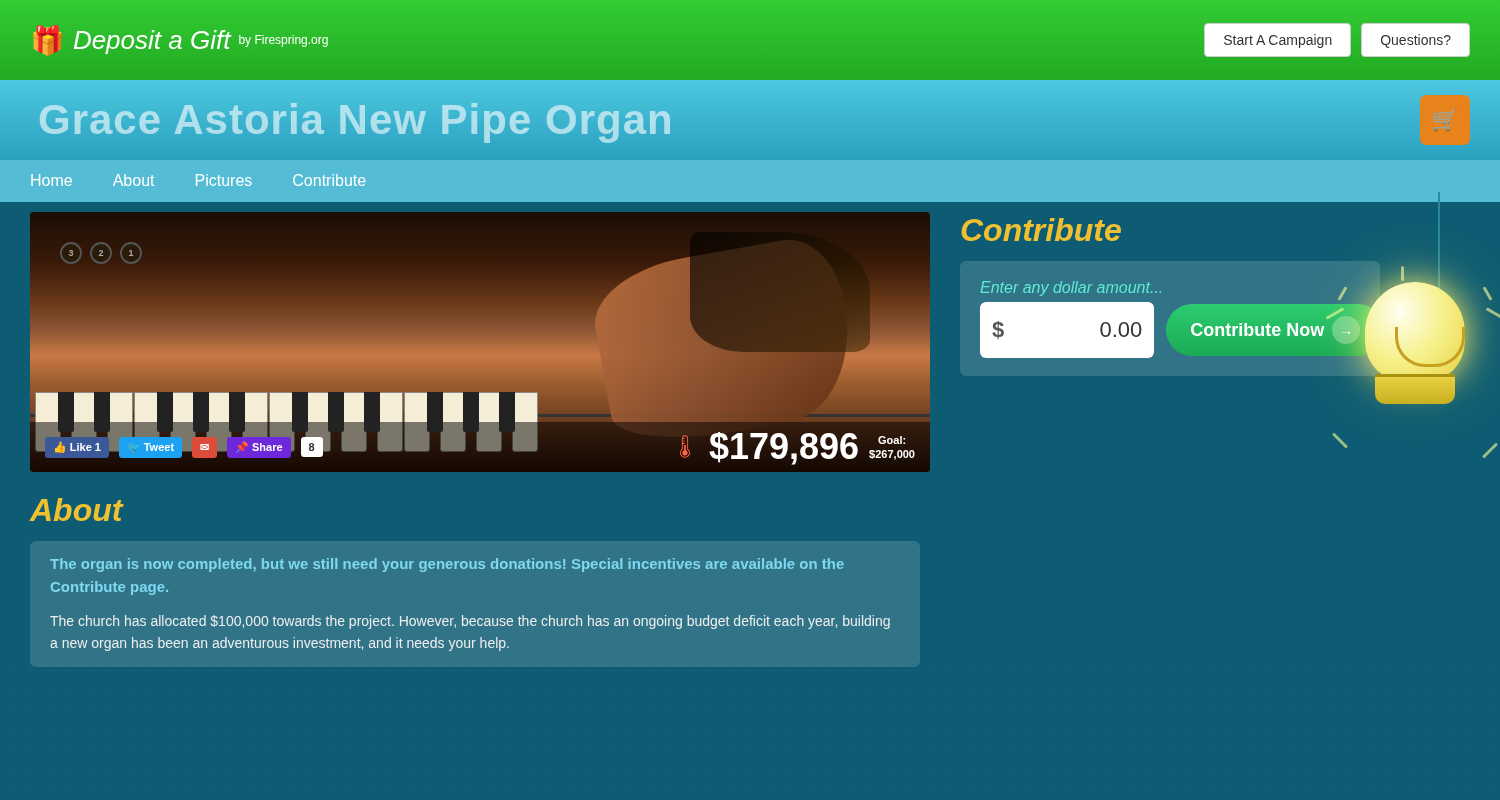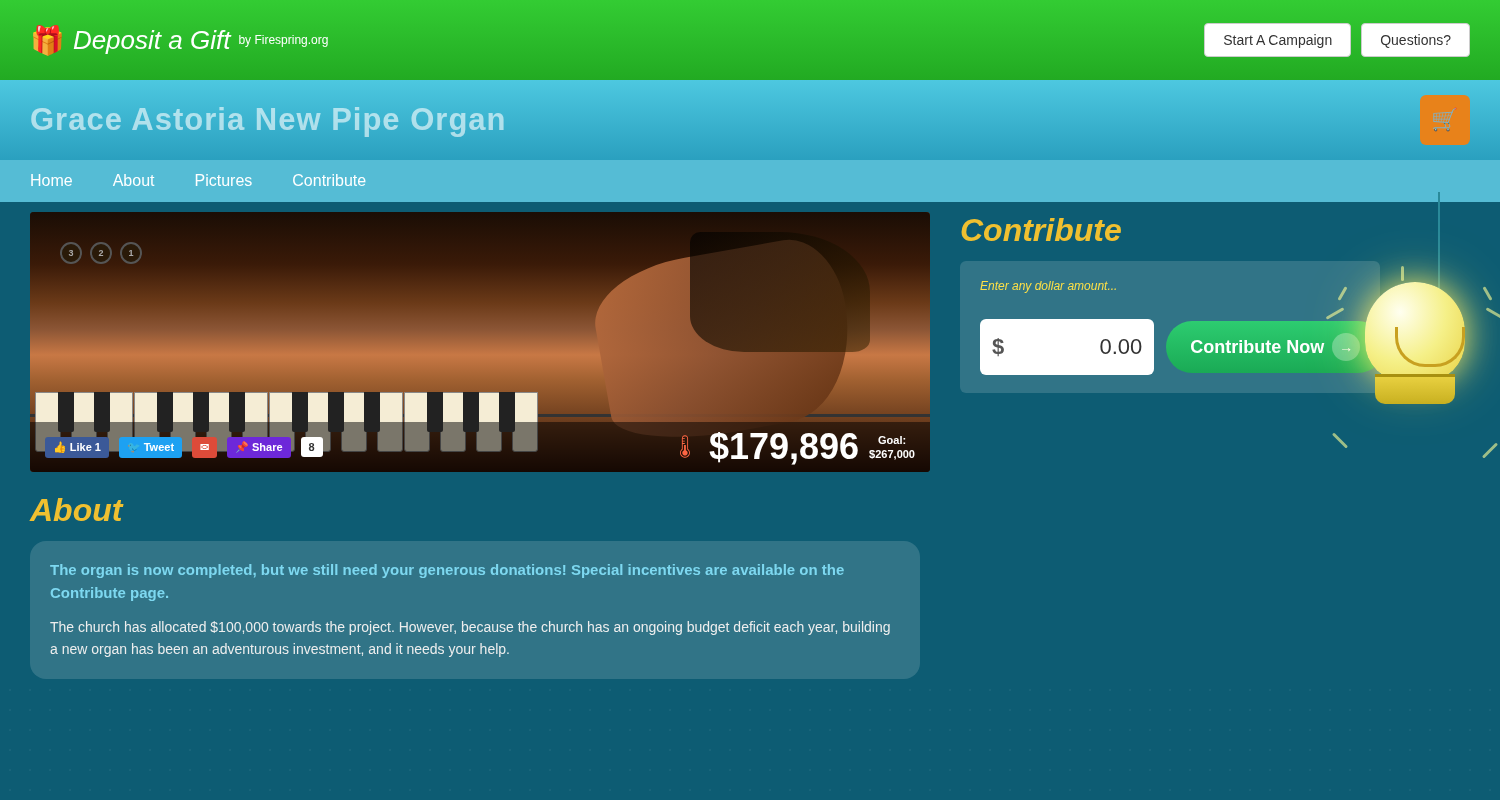--- a/index.html
+++ b/index.html
@@ -49,24 +49,25 @@
     
     #header {
       background: linear-gradient(to bottom, #4dc8e0, #2aa0bf);
       height: 80px;
       display: flex;
       align-items: center;
       justify-content: space-between;
       padding: 0 30px;
     }
     #page-title-text {
-      font-size: 31px;
+      font-size: 42px;
       color: rgba(255,255,255,0.6);
       font-weight: bold;
       letter-spacing: 1px;
+      margin-left: 8px;
     }
     #cart-btn {
       background: #e8821a;
       border: none;
       border-radius: 6px;
       width: 50px;
       height: 50px;
       display: flex;
       align-items: center;
       justify-content: center;
@@ -200,22 +201,22 @@
     }
     #about-title {
       font-size: 32px;
       font-weight: bold;
       color: #f0c030;
       margin-bottom: 12px;
       font-style: italic;
     }
     #about-box {
       background: rgba(255,255,255,0.15);
-      border-radius: 16px;
-      padding: 18px 20px;
+      border-radius: 6px;
+      padding: 12px 20px;
       color: white;
     }
     #about-highlight {
       color: #7dd8f0;
       font-weight: bold;
       font-size: 15px;
       margin-bottom: 12px;
       line-height: 1.5;
     }
     #about-body {
@@ -237,23 +238,23 @@
       margin-bottom: 12px;
       font-style: italic;
     }
     #contribute-box {
       background: rgba(255,255,255,0.15);
       border-radius: 6px;
       padding: 18px 20px;
     }
     #amount-prompt {
       font-style: italic;
-      color: #fde047;
-      font-size: 12px;
-      margin-bottom: 26px;
+      color: #5eead4;
+      font-size: 16px;
+      margin-bottom: 5px;
     }
     #amount-row {
       display: flex;
       align-items: center;
       gap: 12px;
     }
     #dollar-input-wrapper {
       display: flex;
       align-items: center;
       background: white;

